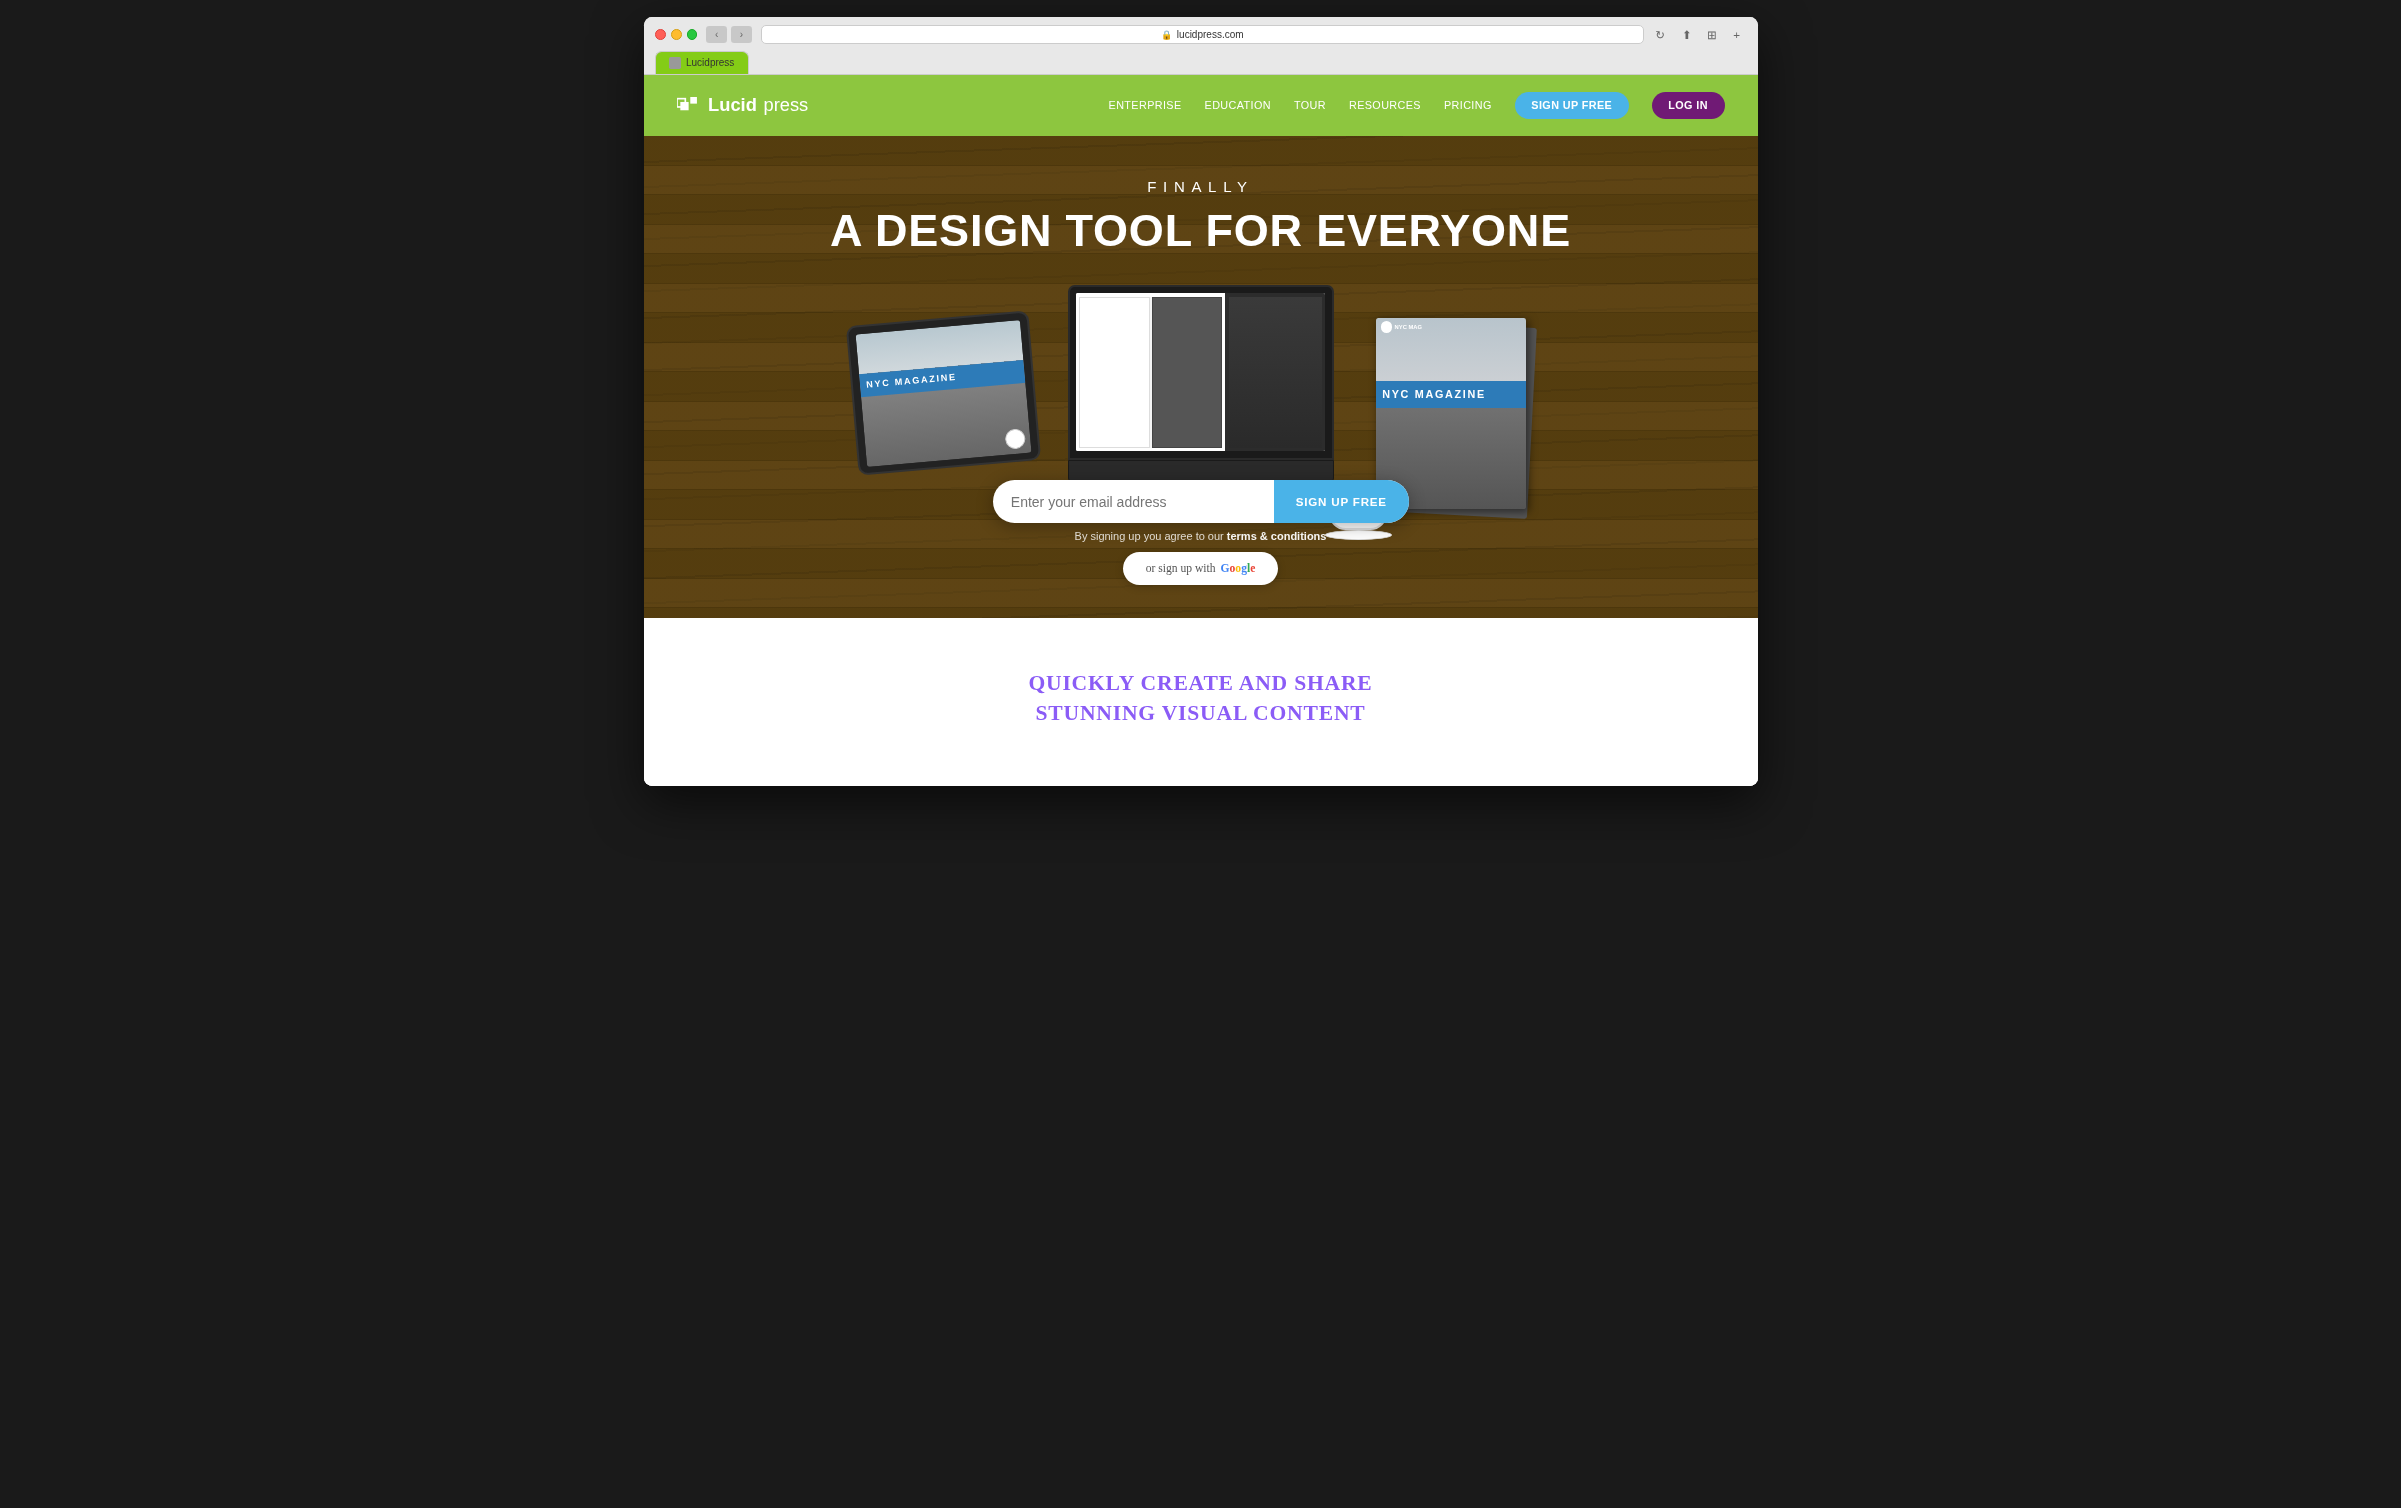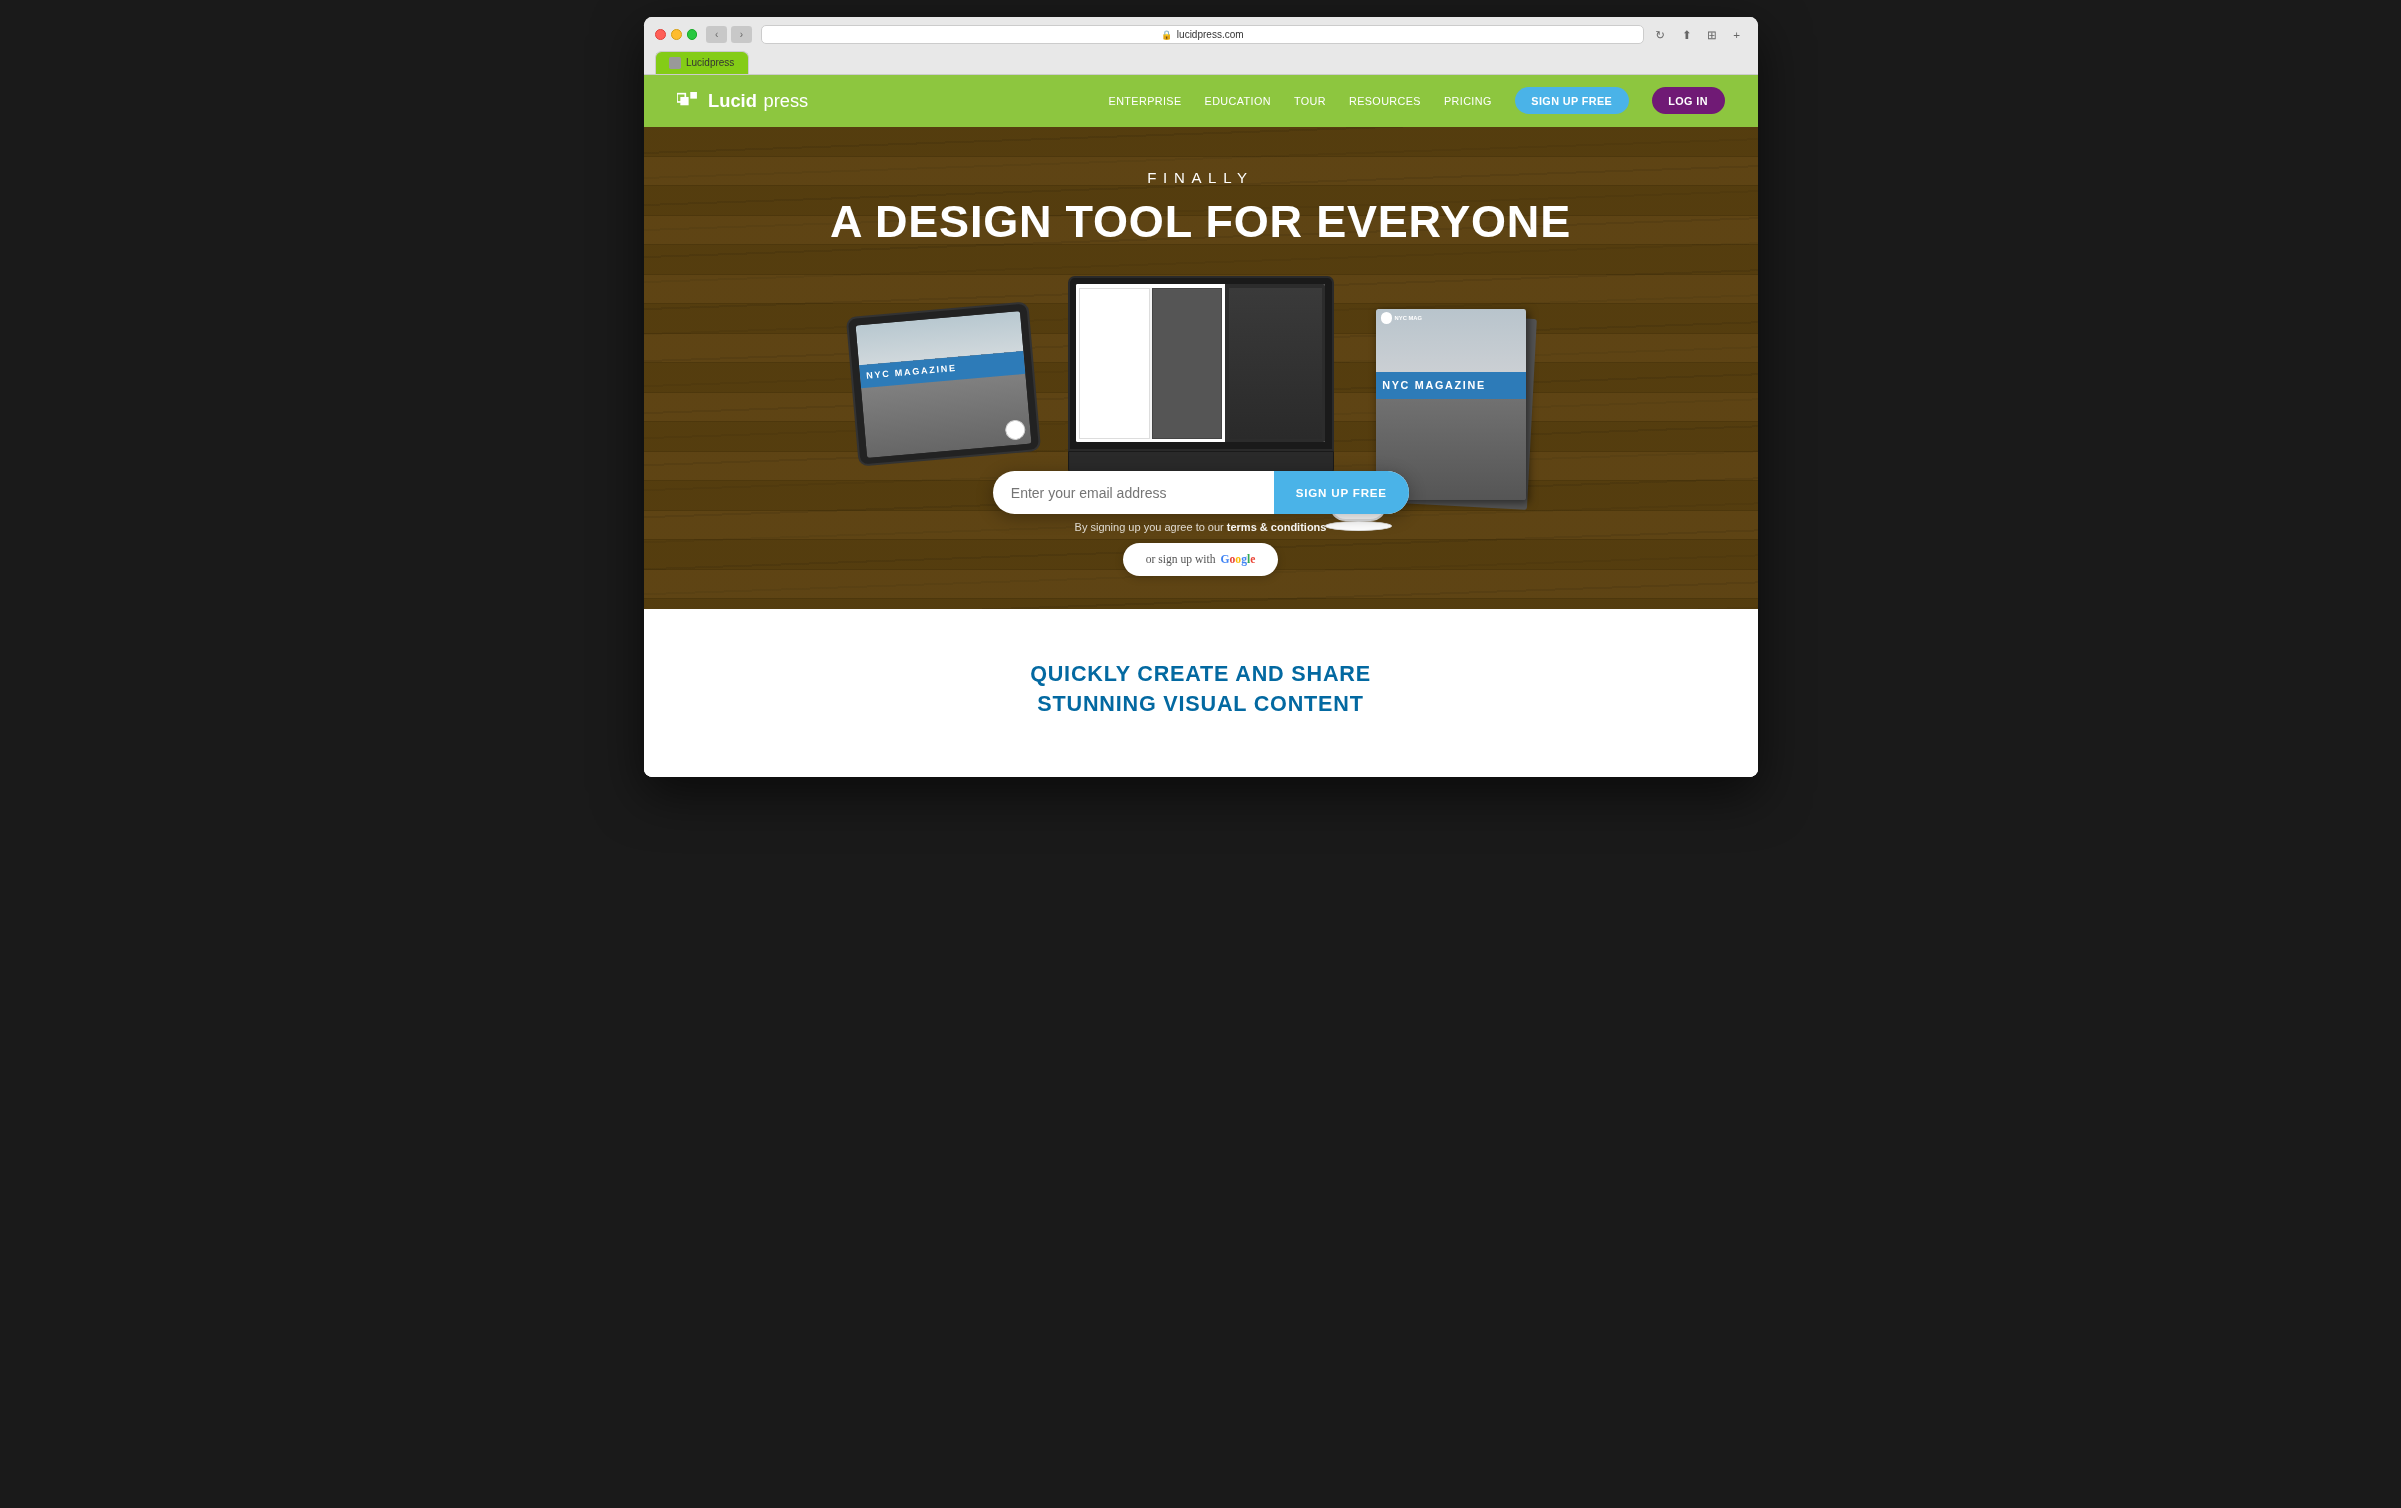--- a/index.html
+++ b/index.html
@@ -143,21 +143,21 @@
 
     
     .website {
       background: white;
     }
 
     
     .site-nav {
       background: #8dc63f;
       padding: 16px 33px;
-      height: 52px;
+      height: 61px;
       display: flex;
       align-items: center;
       justify-content: space-between;
     }
 
     .logo {
       display: flex;
       align-items: center;
       gap: 6.7px;
       color: white;
@@ -616,25 +616,26 @@
     
     .bottom-section {
       background: white;
       padding: 50px 33px 33px;
       text-align: center;
     }
 
     .bottom-title {
       font-size: 21.6px;
       font-weight: 900;
-      color: #0369a1;
+      color: #8b5cf6;
       letter-spacing: 0.8px;
       text-transform: uppercase;
       line-height: 1.4;
       margin-bottom: 25px;
+      font-family: Liberation Serif, serif;
     }
 
     
     .logo-mark {
       display: inline-flex;
       align-items: center;
       gap: 1.7px;
       margin-right: 3.3px;
     }
   </style>

